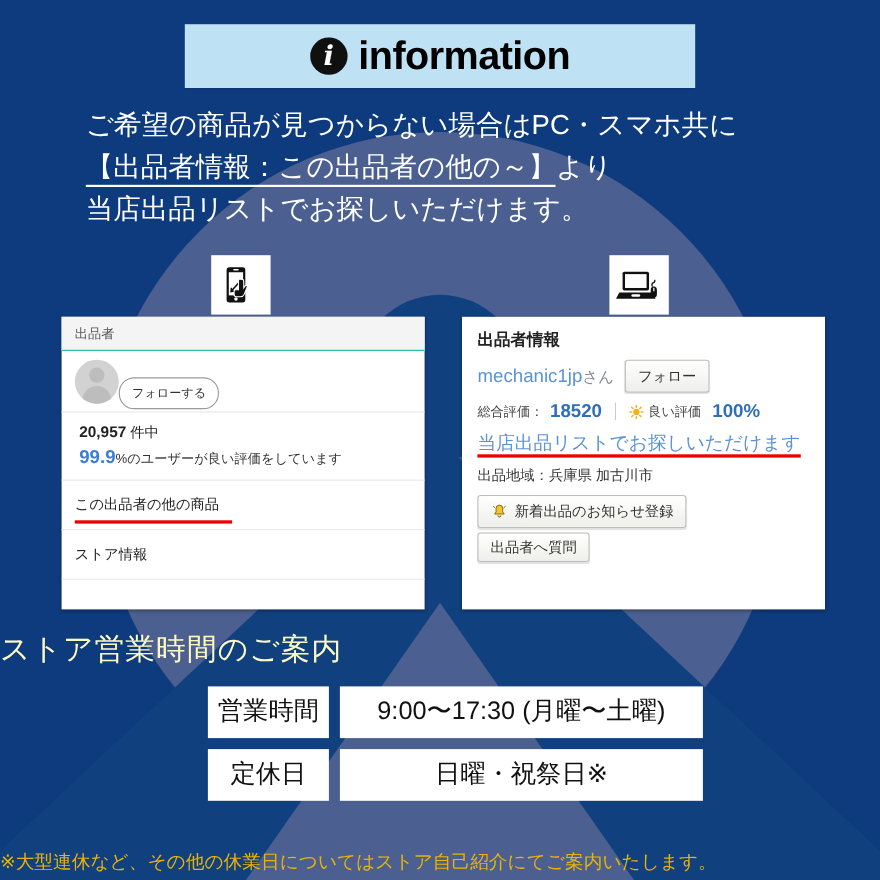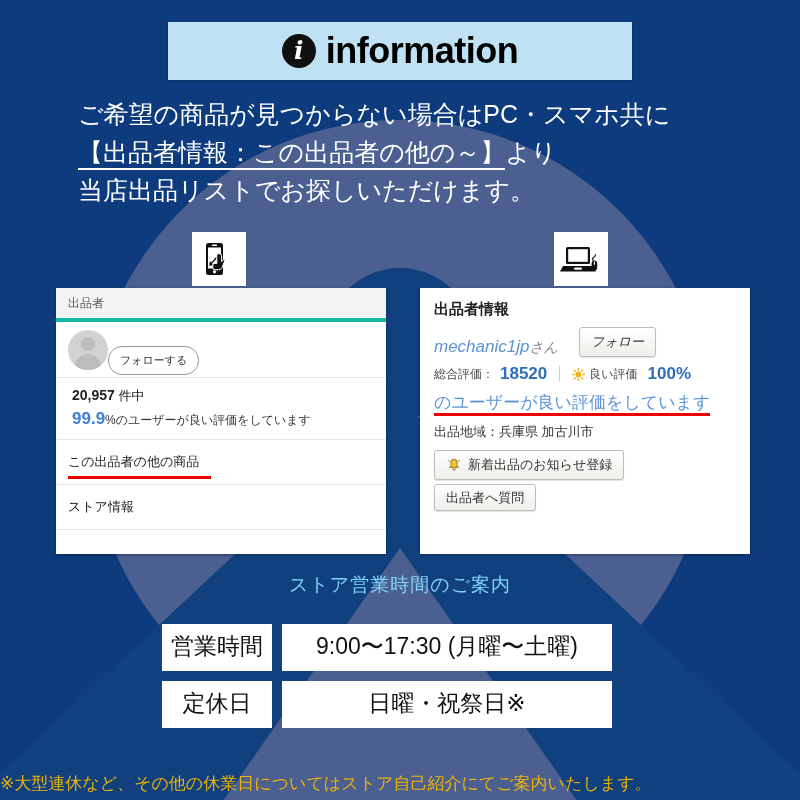--- a/index.html
+++ b/index.html
@@ -151,21 +151,21 @@
     left: 56px;
     top: 288px;
     width: 330px;
     height: 266px;
     font-size: 13px;
     color: #222222;
   }
   .sp-head {
     height: 30px;
     background: #f4f4f4;
-    border-bottom: 4px solid #14b8a6;
+    border-bottom: 1px solid #14b8a6;
     display: flex;
     align-items: center;
     padding-left: 12px;
     font-size: 12px;
     color: #555555;
   }
   .sp-user {
     display: flex;
     align-items: center;
     padding: 10px 12px;
@@ -268,24 +268,23 @@
     color: #222222;
   }
   .pc-title {
     font-size: 15px;
     font-weight: bold;
     color: #222222;
     margin-bottom: 8px;
   }
   .pc-userline {
     display: flex;
-    align-items: flex-end;
-    gap: 21px;
+    align-items: center;
+    gap: 10px;
     margin-bottom: 7px;
-    font-style: italic;
   }
   .pc-username {
     font-size: 17px;
     color: #5a93d4;
   }
   .pc-username .san { color: #7d8a96; font-size: 14px; }
   .btn-grey {
     border: 1px solid #bdbdbd;
     border-radius: 3px;
     background: linear-gradient(#ffffff, #eeeeea);
@@ -352,29 +351,28 @@
     align-items: center;
     gap: 6px;
     margin-bottom: 9px;
   }
 
   
   .hours-title {
     position: absolute;
     left: 0; right: 0;
     top: 572px;
-    text-align: center;
-    color: #7dd3fc;
-    font-size: 19px;
+    color: #fef9c3;
+    font-size: 27px;
     font-weight: 500;
     letter-spacing: 1px;
   }
   .hours-table {
     position: absolute;
-    left: 162px;
+    left: 189px;
     top: 624px;
     width: 450px;
   }
   .hrow {
     display: flex;
     gap: 10px;
     margin-bottom: 10px;
   }
   .hcell-label {
     width: 110px;
@@ -491,21 +489,21 @@
           <path d="M2.5 2.5 L3.6 3.6"></path>
             <path d="M10.4 10.4 L11.5 11.5"></path>
           <path d="M11.5 2.5 L10.4 3.6"></path>
             <path d="M3.6 10.4 L2.5 11.5"></path>
         </g>
       </svg>
       <span>良い評価</span>
       <span class="pct">100%</span>
     </div>
     <div class="pc-link">
-      <span>のユーザーが良い評価をしています</span>
+      <span>当店出品リストでお探しいただけます</span>
       <span class="red-ul"></span>
     </div>
     <div class="pc-area">出品地域：兵庫県 加古川市</div>
     <div class="btn-grey btn-notify">
       <svg width="16" height="16" viewBox="0 0 16 16" aria-hidden="true">
         <path d="M8 2.2 q3 0 3 3 l0 3.2 l1.4 1.9 l-8.8 0 l1.4-1.9 l0-3.2 q0-3 3-3 z" fill="#f5c431" stroke="#8a6a12" stroke-width="0.9" stroke-linejoin="round"></path>
         <path d="M6.6 11.6 q0 1.4 1.4 1.4 q1.4 0 1.4-1.4" fill="#f5c431" stroke="#8a6a12" stroke-width="0.9"></path>
         <path d="M2.6 3.4 L4 4.6 M13.4 3.4 L12 4.6" stroke="#8a6a12" stroke-width="0.9" stroke-linecap="round"></path>
       </svg>
       <span>新着出品のお知らせ登録</span>

